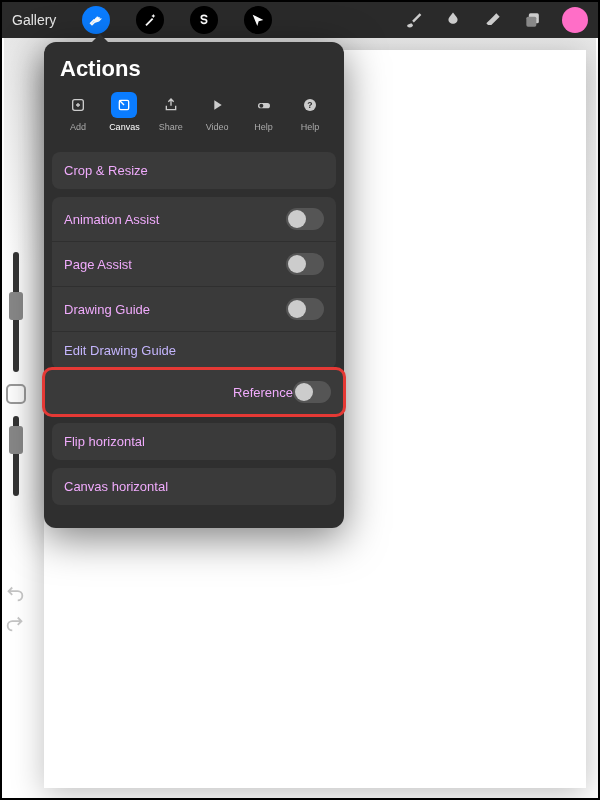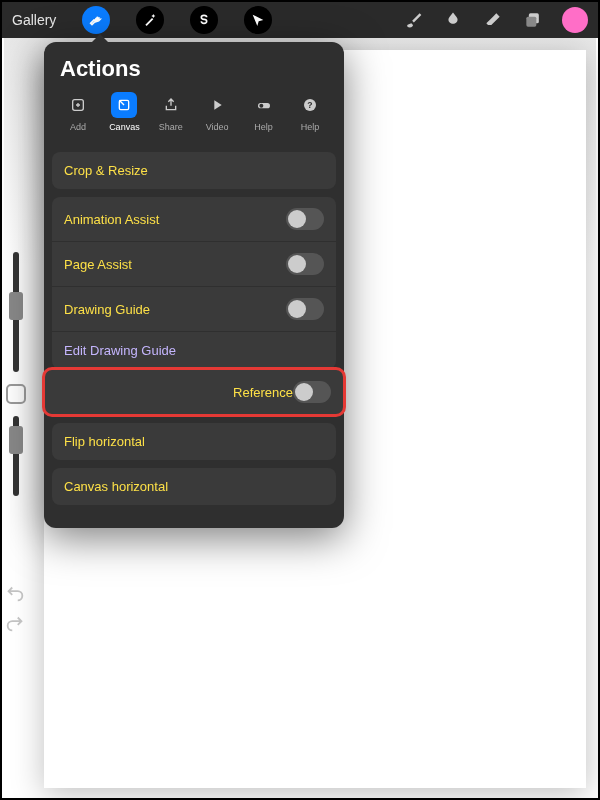--- a/index.html
+++ b/index.html
@@ -27,21 +27,21 @@
 .panel-title { color: #fff; font-size: 22px; font-weight: 600; padding: 14px 16px 10px; }
 .tabs { display: flex; justify-content: space-between; padding: 0 12px 12px; }
 .tab { display: flex; flex-direction: column; align-items: center; gap: 4px; cursor: pointer; width: 44px; }
 .tab-icon { width: 26px; height: 26px; border-radius: 6px; display: flex; align-items: center; justify-content: center; }
 .tab.active .tab-icon { background: #0a7cff; }
 .tab:not(.active) .tab-icon { background: transparent; }
 .tab-icon svg { width: 16px; height: 16px; }
 .tab-label { font-size: 9px; color: #aaa; }
 .tab.active .tab-label { color: #fff; }
 .section { margin: 8px 8px 0; background: #3a3a3a; border-radius: 8px; overflow: hidden; }
-.row { padding: 11px 12px; color: #fde047; font-size: 13px; display: flex; align-items: center; justify-content: space-between; cursor: pointer; border-bottom: 1px solid #2f2f2f; }
+.row { padding: 11px 12px; color: #f0abfc; font-size: 13px; display: flex; align-items: center; justify-content: space-between; cursor: pointer; border-bottom: 1px solid #2f2f2f; }
 .row:last-child { border-bottom: none; }
 .row.disabled { color: #c4b5fd; cursor: default; }
 .toggle { width: 38px; height: 22px; background: #555; border-radius: 11px; position: relative; cursor: pointer; }
 .toggle::after { content: ''; position: absolute; width: 18px; height: 18px; background: #ccc; border-radius: 50%; top: 2px; left: 2px; }
 .highlight { border: 3px solid #e53935; border-radius: 10px; margin: -2px; }
 .highlight .row { border-bottom: none; justify-content: flex-end; }
 </style>
 </head>
 <body>
 

